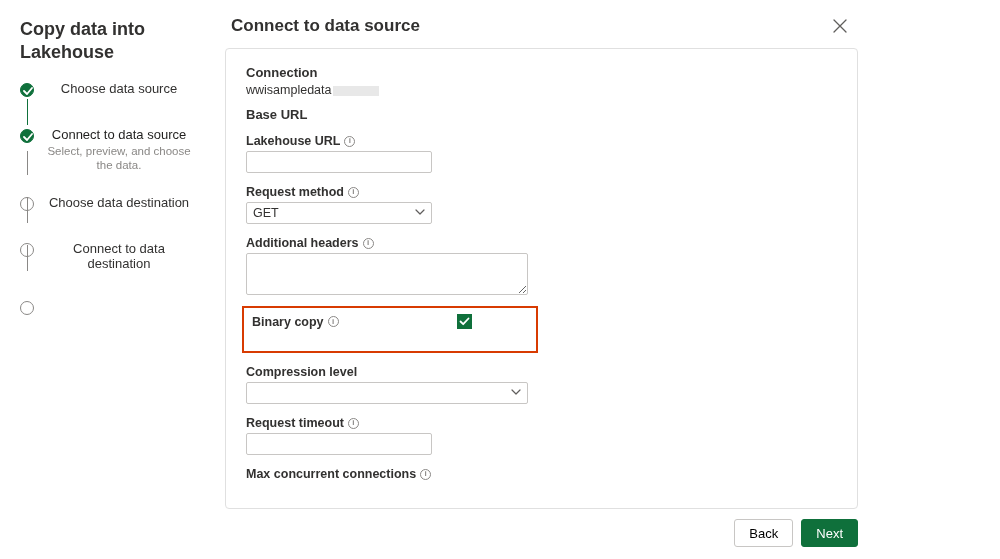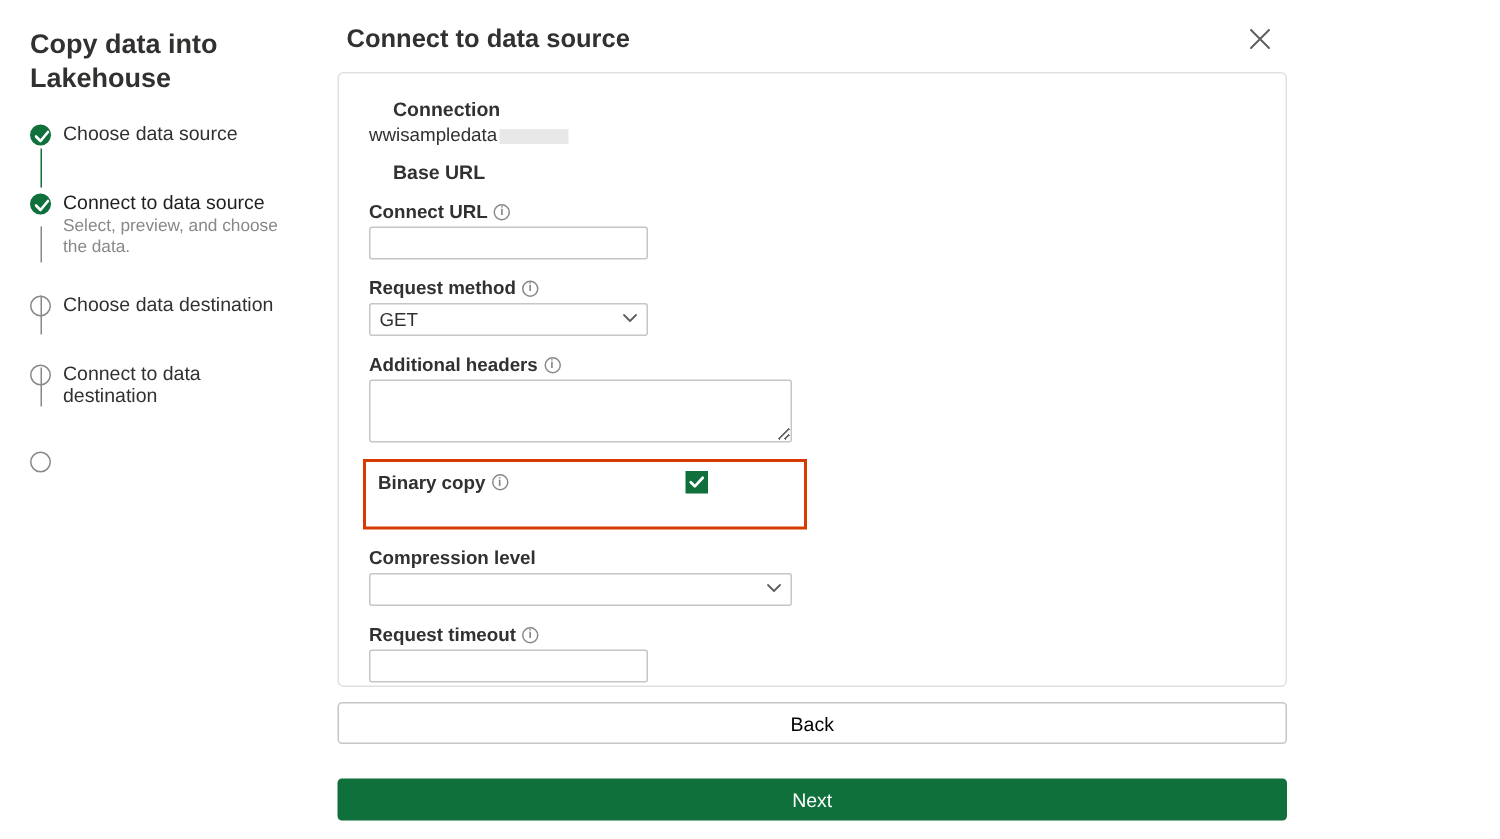--- a/index.html
+++ b/index.html
@@ -25,20 +25,21 @@
     line-height: 1.25;
     margin: 0 0 18px 0;
   }
   .steps { position: relative; }
   .step {
     position: relative;
     padding-left: 22px;
     margin-bottom: 6px;
     min-height: 18px;
     cursor: default;
+    text-align: center;
   }
   .step-label { font-size: 13px; color: #323130; }
   .step.active .step-label { font-weight: 400; color: #201f1e; }
   .step-desc {
     font-size: 11.5px;
     color: #8a8886;
     margin-top: 2px;
     line-height: 1.25;
   }
   .bullet {
@@ -93,21 +94,20 @@
     border: 1px solid #e0e0e0;
     border-radius: 4px;
     padding: 16px 20px 20px 20px;
     overflow: hidden; 
   }
   .form-col { width: 100%; }
   .section-label {
     font-size: 13px;
     font-weight: 600;
     margin-bottom: 3px;
-    margin-left: 16px;
   }
   .sub-value {
     font-size: 12.5px;
     color: #323130;
     margin-bottom: 10px;
   }
   .redacted {
     display: inline-block;
     width: 46px; height: 10px;
     background: #e8e8e8;
@@ -186,23 +186,22 @@
   .highlight-box {
     border: 2px solid #d83b01;
     padding: 6px 8px 10px 8px;
     margin: -4px -4px 12px -4px;
     width: 296px;
   }
 
   .footer {
     display: flex;
     justify-content: flex-end;
-    gap: 23px;
+    gap: 8px;
     padding-top: 10px;
-    flex-direction: column;
   }
   .btn {
     height: 28px;
     padding: 0 14px;
     border-radius: 3px;
     font: inherit;
     font-size: 13px;
     cursor: pointer;
     border: 1px solid #c8c6c4;
     background: #fff;
@@ -276,21 +275,21 @@
 
         <div class="section-label">Connection</div>
         <div class="sub-value">
           <span>wwisampledata</span><span class="redacted"></span>
         </div>
 
         <div class="section-label" style="margin-bottom:12px;">Base URL</div>
 
         <div class="field">
           <div class="field-label">
-            <span>Connect URL</span>
+            <span>Lakehouse URL</span>
             <span class="info-icon">i</span>
           </div>
           <input class="text-input" type="text" value="" style="">
         </div>
 
         <div class="field">
           <div class="field-label">
             <span>Request method</span>
             <span class="info-icon">i</span>
           </div>

